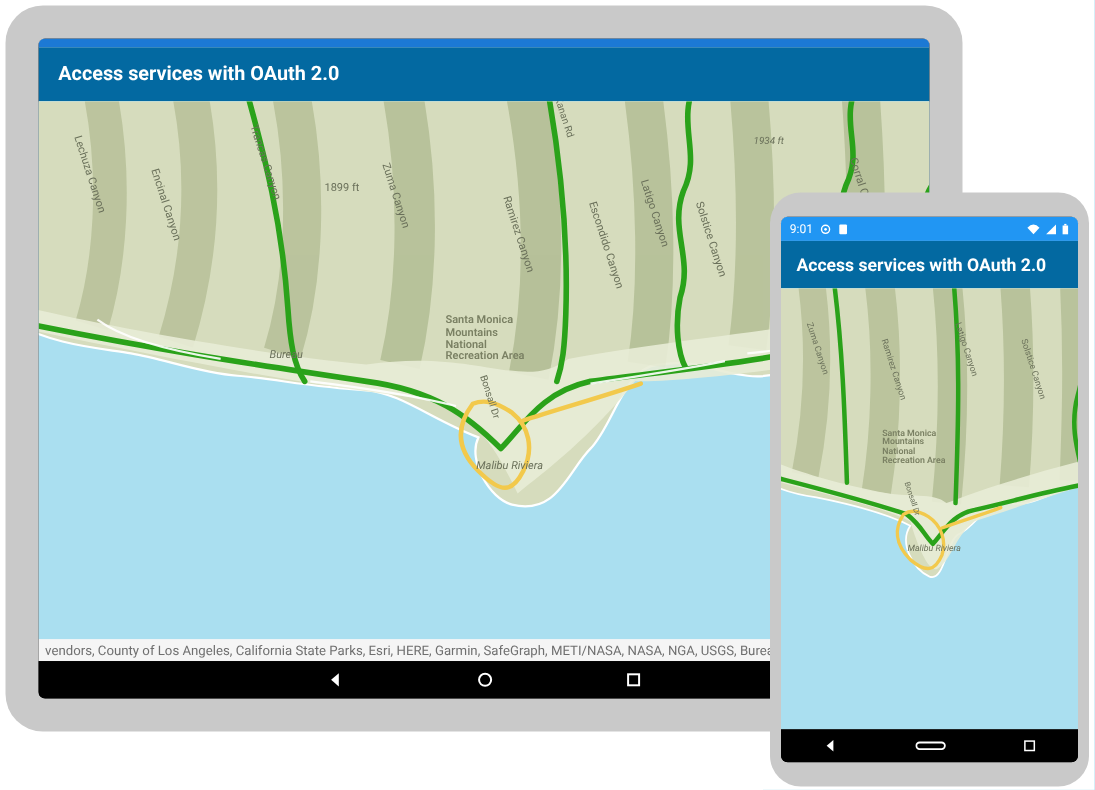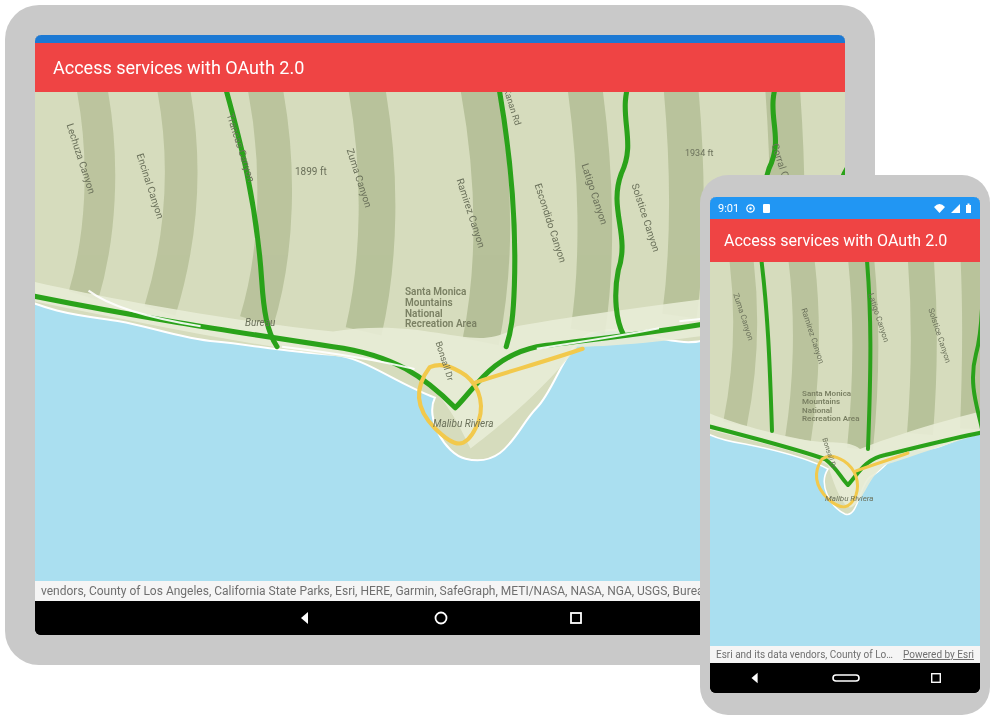--- a/index.html
+++ b/index.html
@@ -64,25 +64,25 @@
     justify-content: space-between;
     padding: 0 8px;
     font-size: 11px;
   }
   .status-icons-right {
     display: flex;
     gap: 4px;
     align-items: center;
   }
   .app-bar {
-    background: #ef4444;
+    background: #0369a1;
     color: #fff;
     padding: 14px 18px;
     font-size: 18px;
-    font-weight: 400;
+    font-weight: 700;
   }
   .app-bar-phone {
     padding: 12px 14px;
     font-size: 16px;
   }
 
   
   .map {
     position: relative;
     width: 100%;
@@ -246,21 +246,21 @@
 
         <div class="map-label" style="left:210px; top:225px; font-style:italic;">Bureau</div>
         <div class="map-label" style="left:398px; top:326px; font-style:italic;">Malibu Riviera</div>
         <div class="map-label center" style="left:370px; top:195px; white-space:pre; line-height:1.08; font-weight:600; color:#7a8063;">Santa Monica
 Mountains
 National
 Recreation Area</div>
         <div class="map-label rot" style="left:408px; top:248px; font-size:9px;">Bonsall Dr</div>
         <div class="map-label rot" style="left:476px; top:-5px; font-size:9px;">Kanan Rd</div>
         <div class="map-label" style="left:260px; top:74px; font-size:10px;">1899 ft</div>
-        <div class="map-label" style="left:650px; top:56px; font-size:9px;">1934 ft</div>
+        <div class="map-label" style="left:650px; top:32px; font-size:9px;font-style:italic;">1934 ft</div>
       </div>
 
       <div class="attribution">
         <span class="attr-left">vendors, County of Los Angeles, California State Parks, Esri, HERE, Garmin, SafeGraph, METI/NASA, NASA, NGA, USGS, Bureau of L…</span>
       </div>
     </div>
 
     <div class="navbar">
       <span class="nav-icon">
         <svg width="16" height="16" viewBox="0 0 16 16">
@@ -359,24 +359,20 @@
         <div class="map-label rot" style="left:165px; top:30px; font-size:8px;">Latigo Canyon</div>
         <div class="map-label rot" style="left:225px; top:45px; font-size:8px;">Solstice Canyon</div>
         <div class="map-label center" style="left:92px; top:128px; white-space:pre; line-height:1.05; font-weight:600; color:#7a8063; font-size:8px;">Santa Monica
 Mountains
 National
 Recreation Area</div>
         <div class="map-label rot" style="left:118px; top:175px; font-size:7px;">Bonsall Dr</div>
         <div class="map-label" style="left:115px; top:232px; font-style:italic; font-size:8px;">Malibu Riviera</div>
       </div>
 
-      <div class="attribution attribution-phone">
-        <span class="attr-left">Esri and its data vendors, County of Los…</span>
-        <span class="attr-right">Powered by Esri</span>
-      </div>
     </div>
 
     <div class="navbar navbar-phone">
       <span class="nav-icon">
         <svg width="14" height="14" viewBox="0 0 16 16">
             <path d="M11 2 L4 8 L11 14 Z" fill="#fff"></path>
           </svg>
       </span>
       <span class="nav-icon">
         <svg width="28" height="14" viewBox="0 0 28 14">

